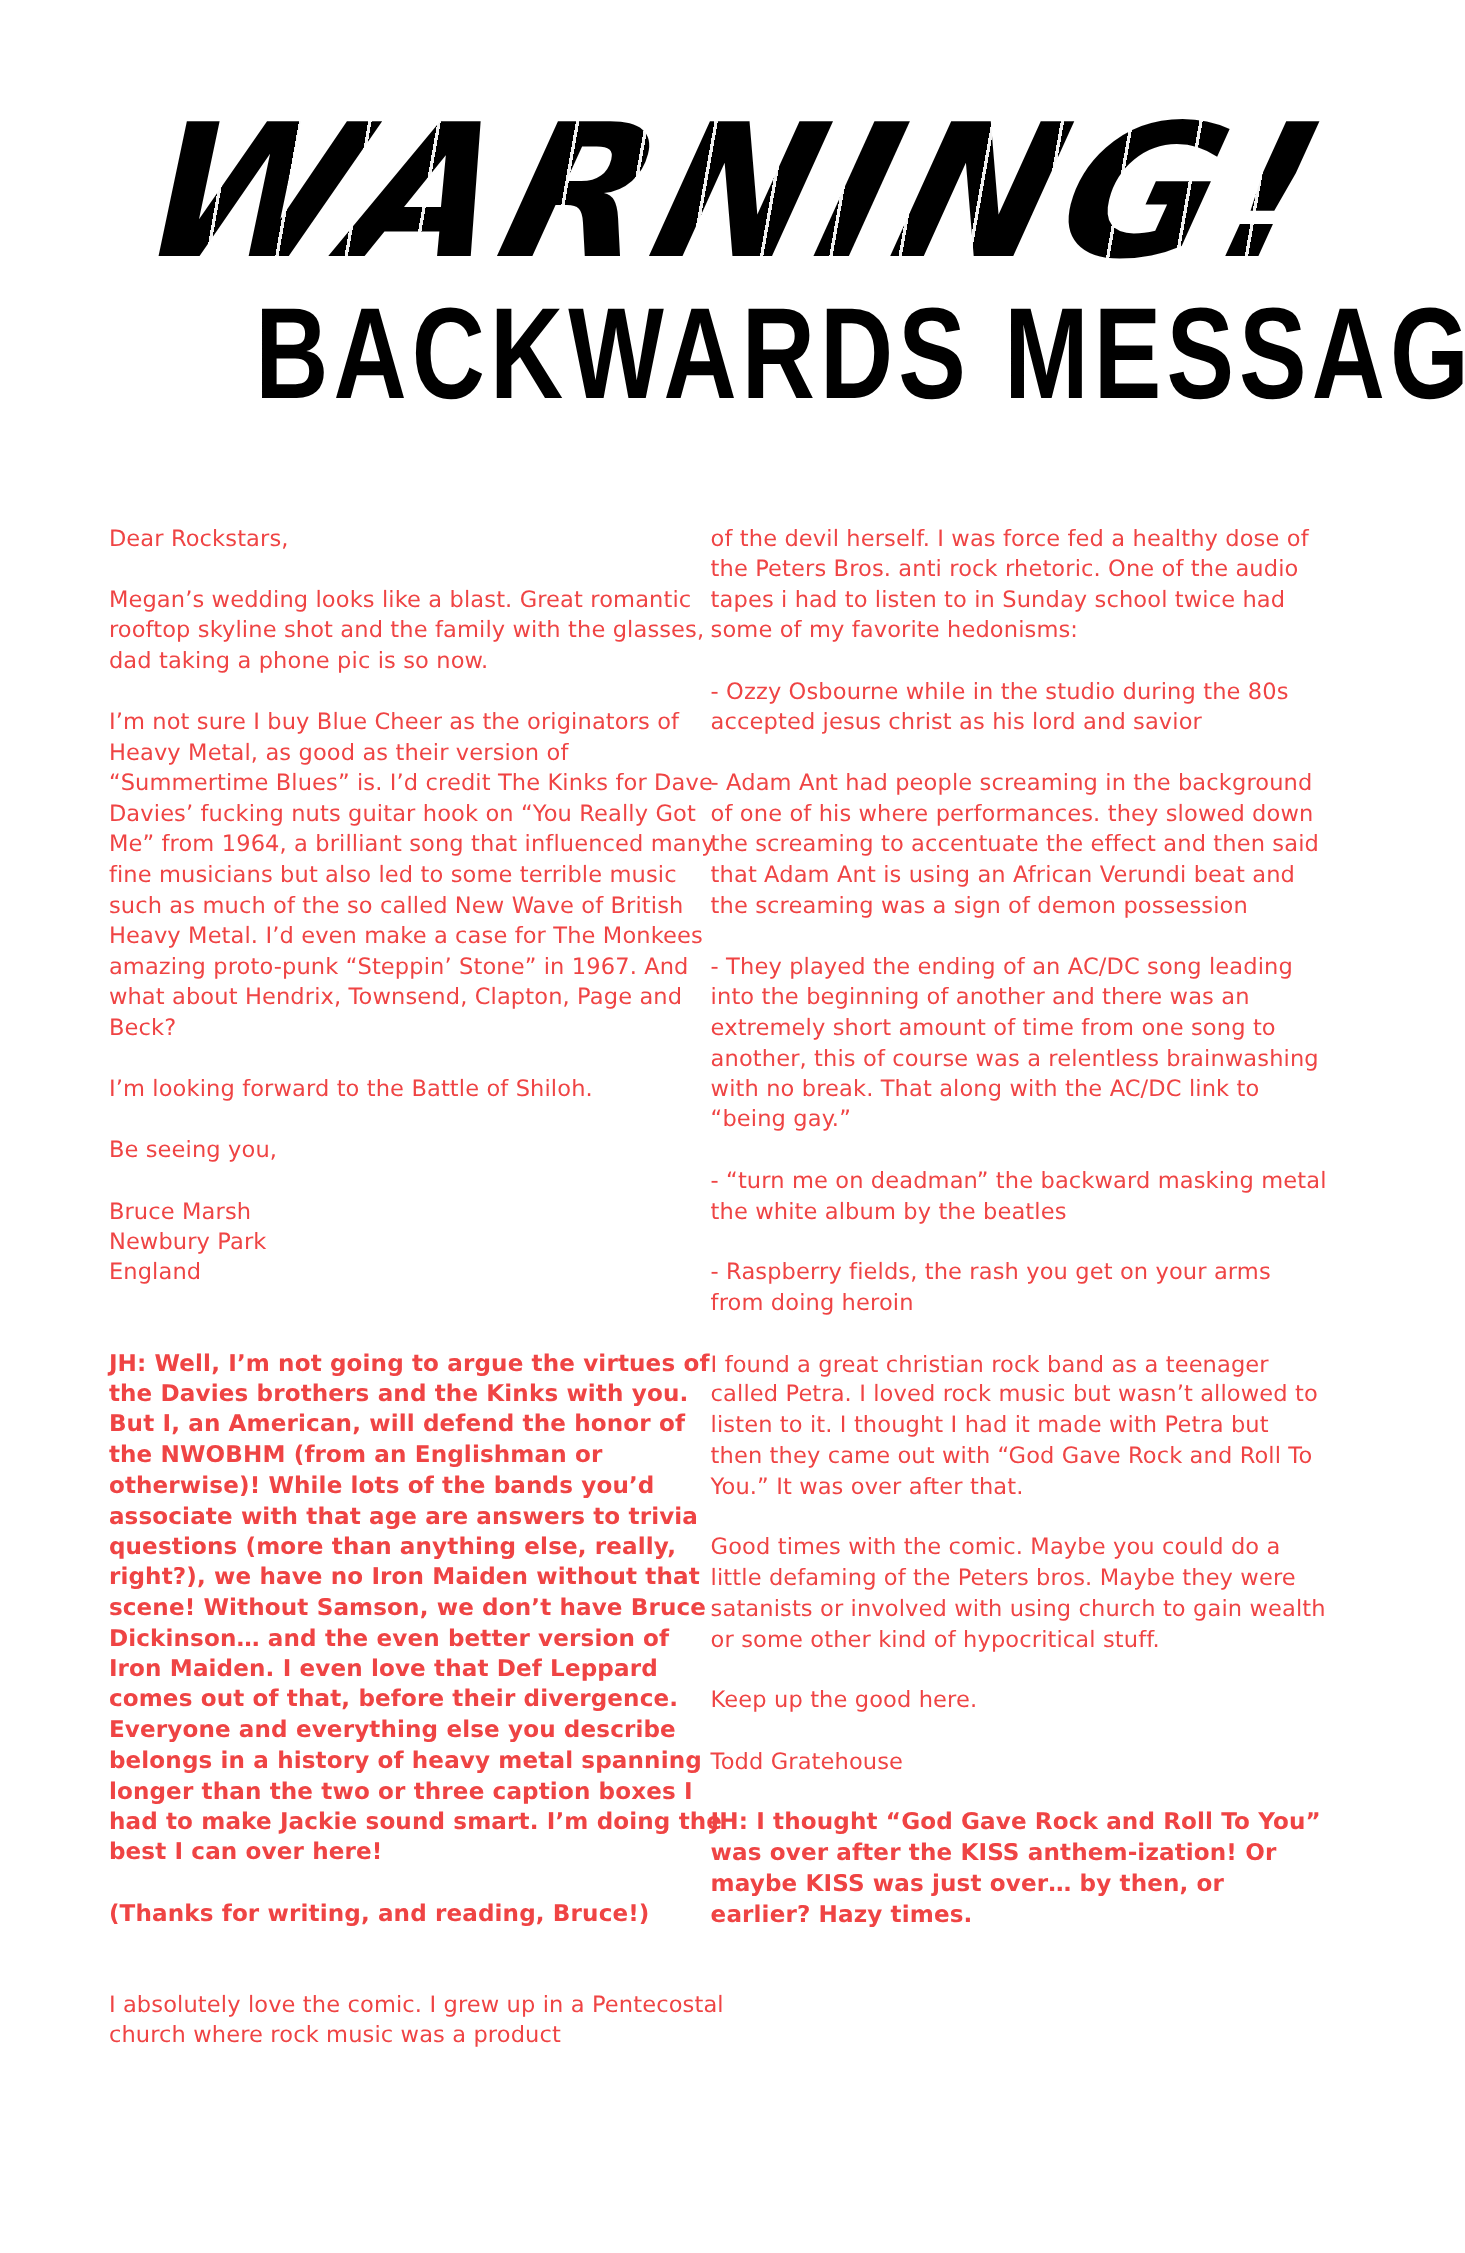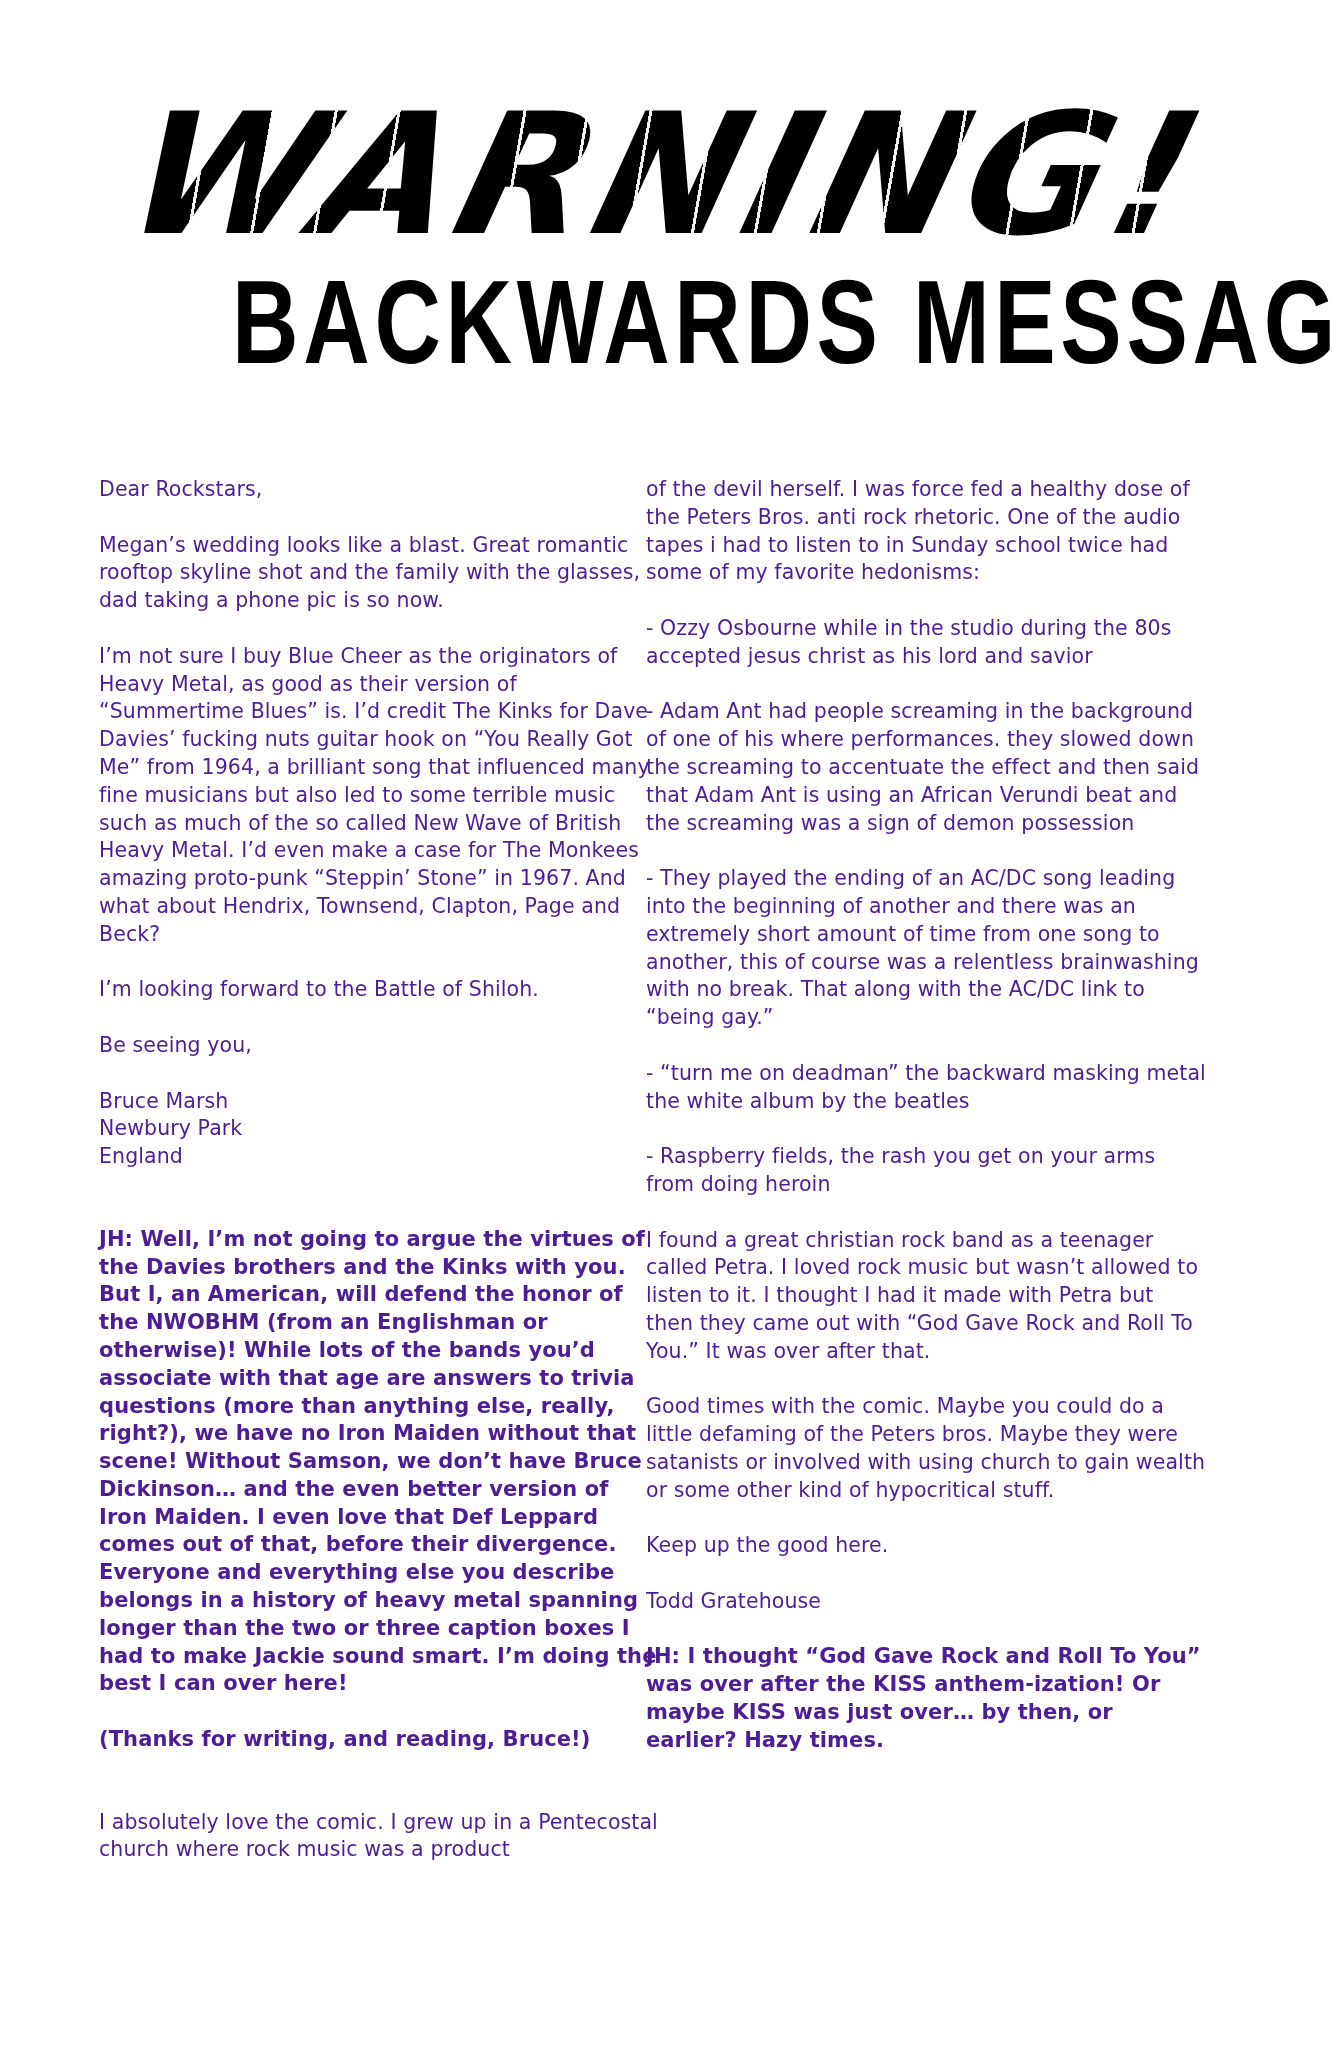--- a/index.html
+++ b/index.html
@@ -68,21 +68,21 @@
       letter-spacing: 6px;
       white-space: nowrap;
     }
     .column {
       position: absolute;
       top: 476px;
       font-family: "DejaVu Sans", sans-serif;
       font-size: 20.5px;
       line-height: 27.8px;
       letter-spacing: 0.1px;
-      color: #4c1d95;
+      color: #ef4444;
     }
     .col-left {
       left: 99px;
       width: 560px;
     }
     .col-right {
       left: 646px;
       width: 560px;
       top: 476px;
     }

